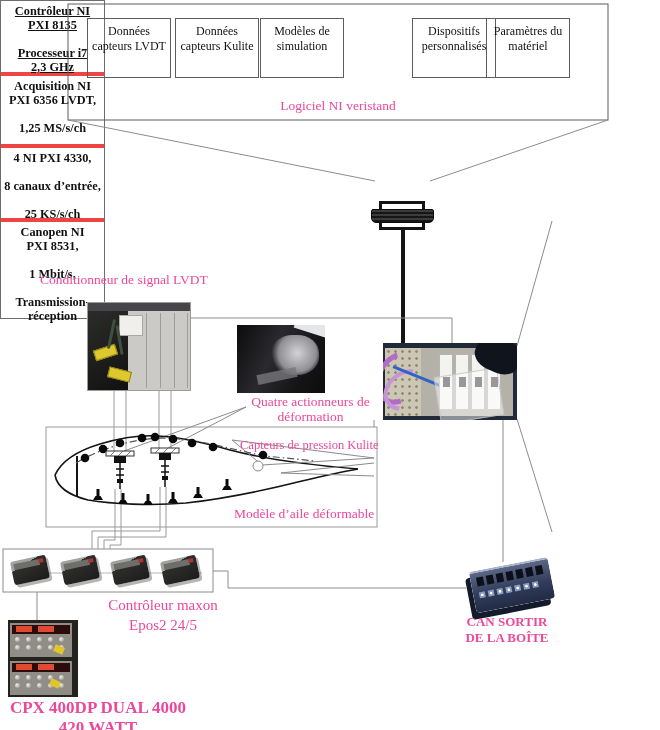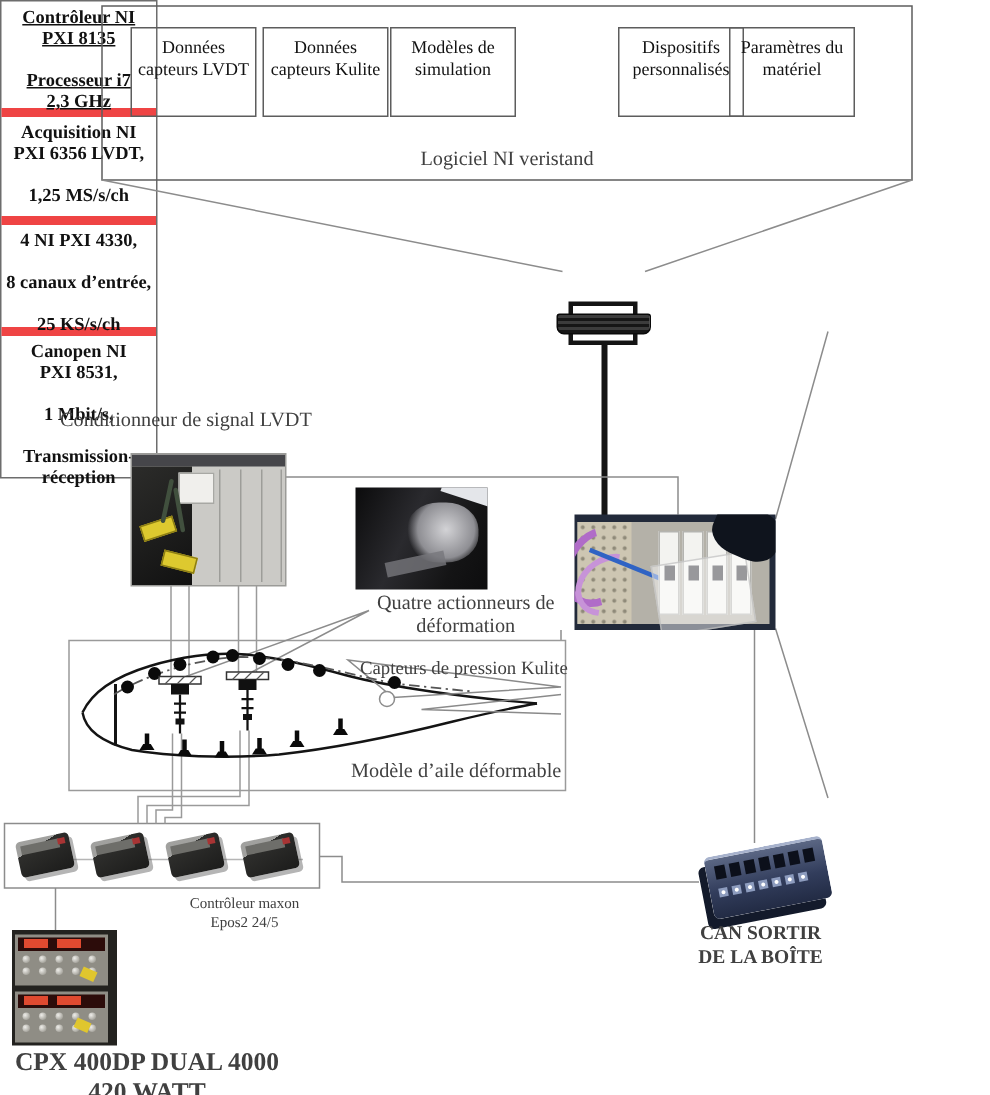--- a/index.html
+++ b/index.html
@@ -1,20 +1,20 @@
 <!DOCTYPE html>
 <html><head>
 <meta charset="utf-8">
 <style>
   html,body{margin:0;padding:0;background:#fff;}
   #canvas{position:relative;width:660px;height:730px;background:#fff;overflow:hidden;
           font-family:"Liberation Serif","DejaVu Serif",serif;color:#111;}
   .abs{position:absolute;}
   svg.lines{position:absolute;left:0;top:0;z-index:1;}
-  .lbl{position:absolute;z-index:3;color:#404040;}
+  .lbl{position:absolute;z-index:3;color:#ec4899;}
   .center{text-align:center;}
   .pre{white-space:pre-line;}
   .bold{font-weight:bold;}
 
   
   .modbox{position:absolute;top:18px;width:84px;height:60px;border:1px solid #5d5d5d;
           font-size:12px;text-align:center;padding-top:5px;box-sizing:border-box;line-height:1.25;z-index:2;}
   #veristand-caption{left:68px;top:98px;width:540px;font-size:13.5px;z-index:2;}
 
   
@@ -22,21 +22,21 @@
              box-sizing:border-box;z-index:3;display:flex;align-items:center;justify-content:center;
              font-weight:bold;font-size:13px;margin-top:20px;}
   #pc-base{left:371px;top:209px;width:63px;height:14px;z-index:3;border-radius:2px 2px 5px 5px;
            background:repeating-linear-gradient(0deg,#161616 0 2px,#3c3c3c 2px 4px);
            border:1px solid #0a0a0a;box-sizing:border-box;}
 
   
   #pxi-panel{left:552px;top:218px;width:105px;z-index:3;background:#fff;border:1px solid #6d6d6d;box-sizing:border-box;}
   .pxi-sec{font-weight:bold;font-size:12.3px;line-height:14px;text-align:center;white-space:pre-line;
            padding:3px 1px 0 1px;box-sizing:border-box;}
-  .pxi-sec + .pxi-sec{border-top:6px solid #ef4444;}
+  .pxi-sec + .pxi-sec{border-top:4px solid #ef4444;}
 
   
   .photo{position:absolute;z-index:2;overflow:hidden;}
   #cond-photo{left:88px;top:303px;width:102px;height:87px;background:#cbcac6;box-shadow:0 0 0 1px #9b9b98;}
   #cond-photo .top{position:absolute;left:0;top:0;width:100%;height:8px;background:#46464a;}
   #cond-photo .dark{position:absolute;left:0;top:8px;width:40px;height:79px;background:linear-gradient(145deg,#2c2c2a,#111);}
   #cond-photo .card{position:absolute;left:31px;top:12px;width:22px;height:19px;background:#f0efec;border:1px solid #a8a8a4;}
   #cond-photo .slot{position:absolute;top:10px;height:75px;width:1px;background:#9d9d99;}
   #cond-photo .tag{position:absolute;width:21px;height:9px;background:#ddc92f;border:1px solid #8c7d14;}
   #cond-photo .cab{position:absolute;width:3px;height:30px;background:#41503e;border-radius:2px;}
@@ -344,20 +344,20 @@
         </div>
     </div>
     <div class="psu-yellow" style="left:46px;top:26px;"></div>
     <div class="psu-yellow" style="left:42px;top:60px;"></div>
   </div>
 
   <div class="lbl" style="left:40px;top:272px;font-size:13.5px;">Conditionneur de signal LVDT</div>
   <div class="lbl center" style="left:243px;top:394px;width:135px;font-size:13.5px;line-height:1.12;">Quatre actionneurs de déformation</div>
   <div class="lbl" style="left:240px;top:438px;font-size:12.5px;white-space:nowrap;font-family:Liberation Serif, serif;">Capteurs de pression Kulite</div>
   <div class="lbl" style="left:234px;top:506px;font-size:13.5px;white-space:nowrap;">Modèle d’aile déformable</div>
-  <div class="lbl center pre" style="left:83px;top:596px;width:160px;font-size:10px;line-height:1.3;">Contrôleur maxon
+  <div class="lbl center pre" style="left:83px;top:596px;width:160px;font-size:15px;line-height:1.3;">Contrôleur maxon
 Epos2 24/5</div>
   <div class="lbl center pre bold" style="left:452px;top:614px;width:110px;font-size:13px;line-height:1.2;">CAN SORTIR
 DE LA BOÎTE</div>
   <div class="lbl center pre bold" style="left:0px;top:698px;width:196px;font-size:17px;line-height:1.15;">CPX 400DP DUAL 4000 420 WATT
 POWER SUPPLY</div>
 
 </div>
 
 </body></html>

